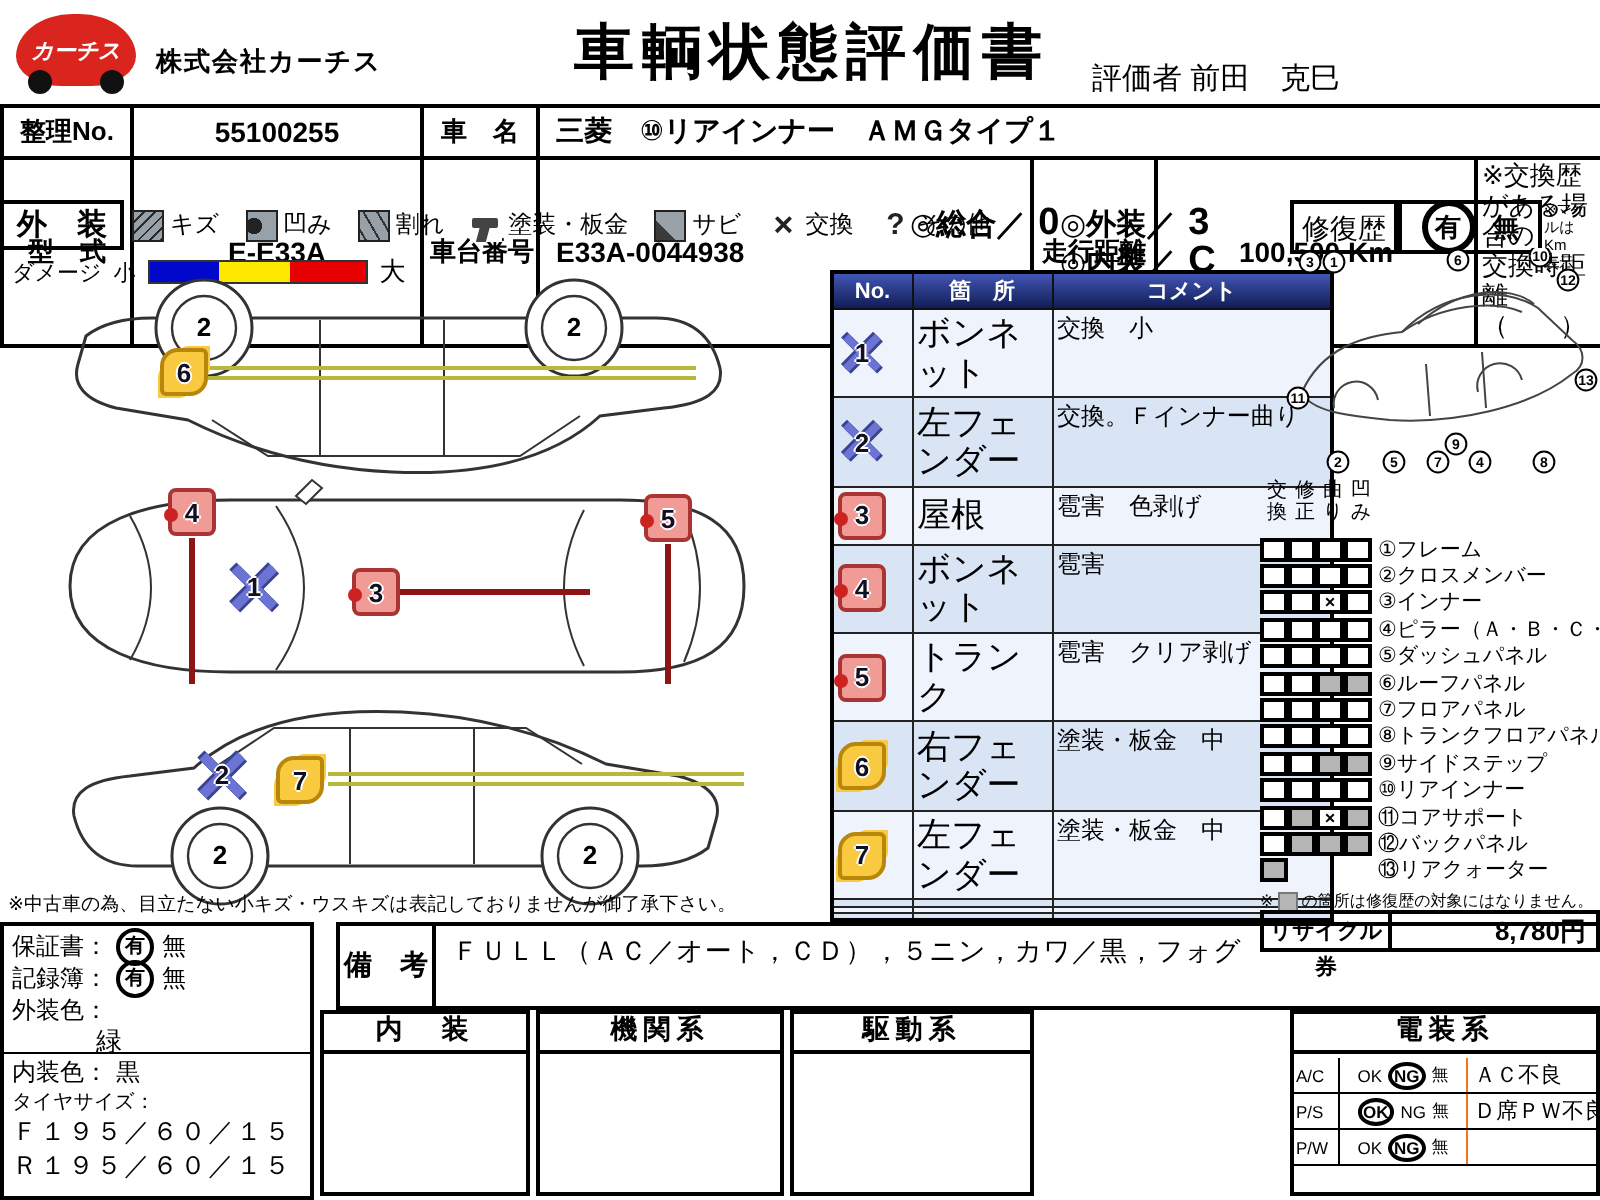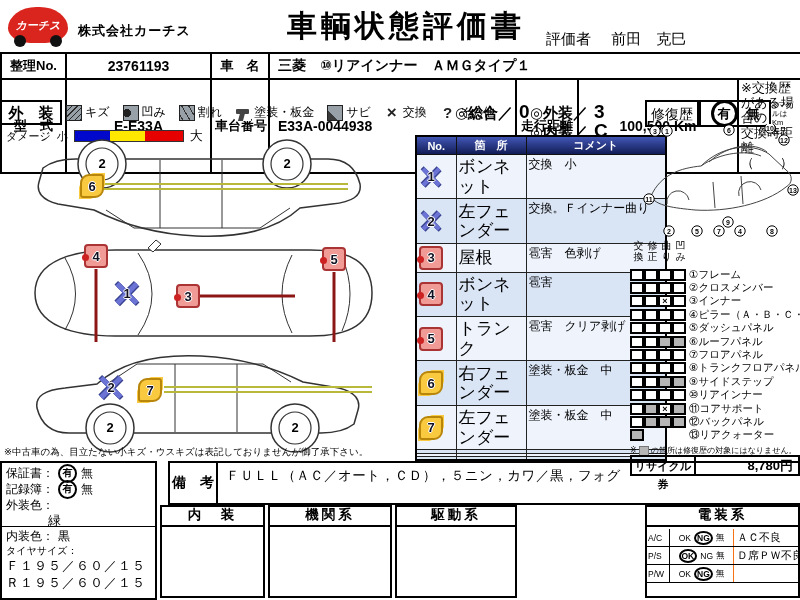--- a/index.html
+++ b/index.html
@@ -130,37 +130,37 @@
 
 <div id="sheet">
 
   <div id="logo" class="abs">
     <span id="logo-text">カーチス</span>
   </div>
   <div id="company" class="abs">株式会社カーチス</div>
   <div id="title" class="abs">車輌状態評価書</div>
   <div id="evaluator" class="abs">
     <span>評価者</span>
-    <span style="margin-left:16px;">前田　克巳</span>
+    <span style="margin-left:0;">前田　克巳</span>
   </div>
 
   <table id="info-table" class="abs">
     <colgroup>
         <col style="width:65px">
         <col style="width:145px">
         <col style="width:58px">
         <col style="width:247px">
         <col style="width:62px">
         <col style="width:160px">
         <col style="width:63px">
       </colgroup>
     <tbody>
         <tr>
       <td class="lab">整理No.</td>
-      <td class="val">23761193</td>
+      <td class="val">55100255</td>
       <td class="lab">車　名</td>
       <td class="vall" colspan="4">三菱　⑩リアインナー　ＡＭＧタイプ１</td>
     </tr>
     <tr>
       <td class="lab">型　式</td>
       <td class="val">E-E33A</td>
       <td class="lab">車台番号</td>
       <td class="vall">E33A-0044938</td>
       <td class="lab">走行距離</td>
       <td class="val">100,500 Km</td>

